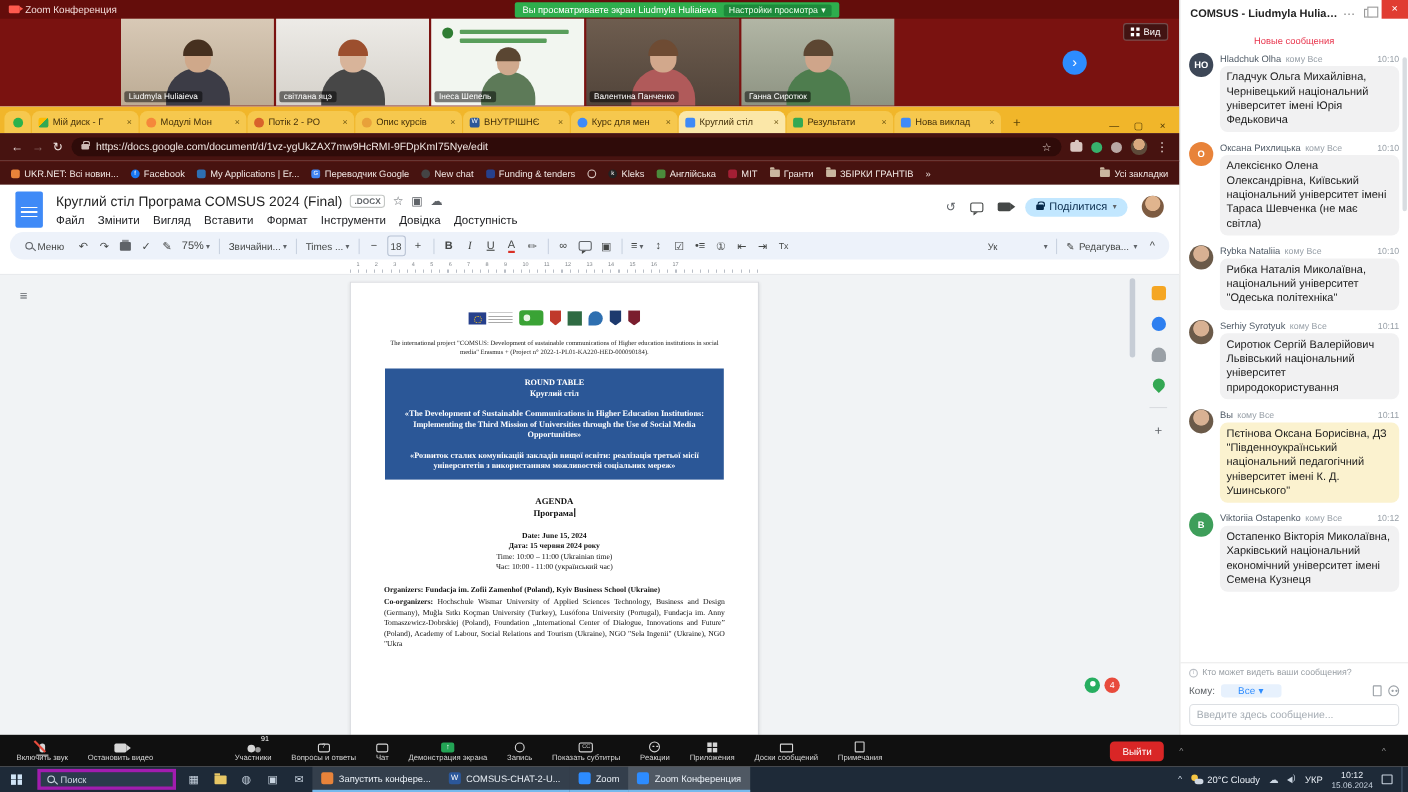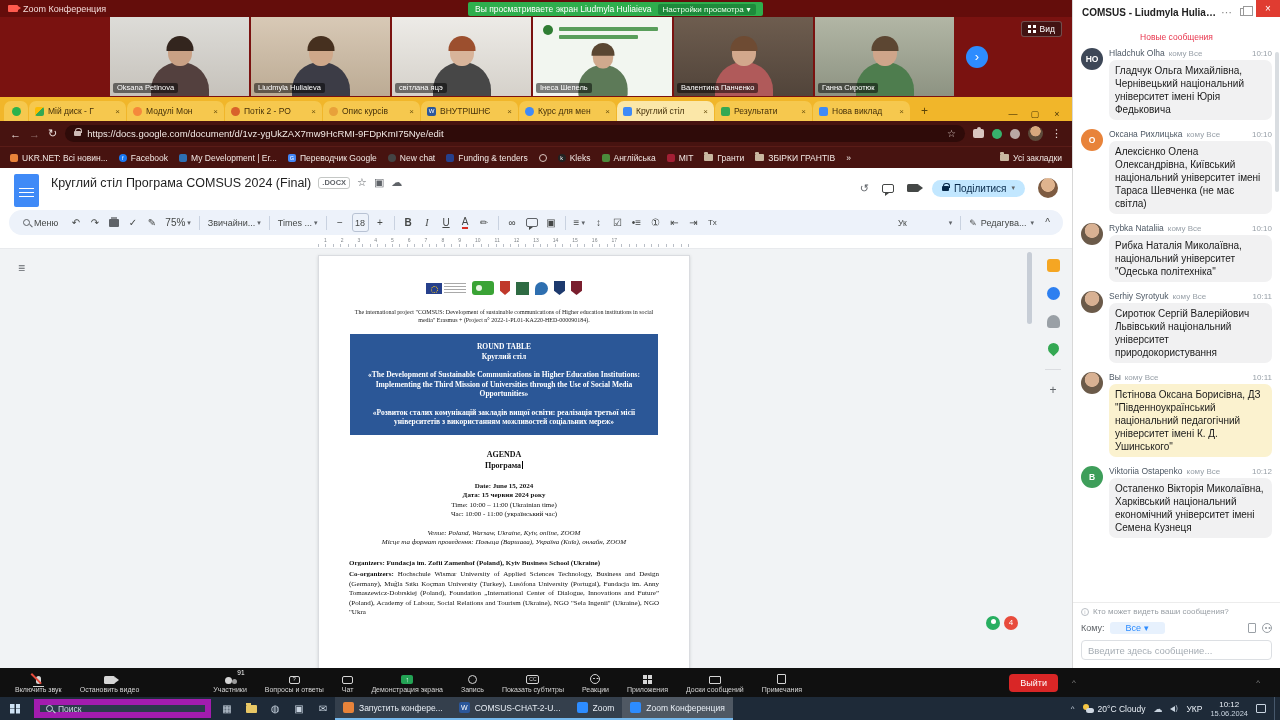--- a/index.html
+++ b/index.html
@@ -282,21 +282,21 @@
 
   
   .taskbar{position:absolute;left:0;top:697px;width:1280px;height:23px;background:#1e2a38;
     display:flex;align-items:stretch;color:#e8eef5;font-size:8.5px;}
   .tb-start{width:30px;display:flex;align-items:center;justify-content:center;}
   .win-logo{width:10px;height:10px;background:
     linear-gradient(#cfe3f5,#cfe3f5) 0 0/4.5px 4.5px no-repeat,
     linear-gradient(#cfe3f5,#cfe3f5) 5.5px 0/4.5px 4.5px no-repeat,
     linear-gradient(#cfe3f5,#cfe3f5) 0 5.5px/4.5px 4.5px no-repeat,
     linear-gradient(#cfe3f5,#cfe3f5) 5.5px 5.5px/4.5px 4.5px no-repeat;}
-  .tb-search{width:177px;margin:2px 4px;background:#2b3a4c;border:6px solid #a21caf;display:flex;
+  .tb-search{width:126px;margin:2px 4px;background:#2b3a4c;border:3px solid #a21caf;display:flex;
     align-items:center;gap:5px;padding:0 6px;}
   .tb-search .mag{border-color:#cfd8e3;}
   .tb-search .mag::after{background:#cfd8e3;}
   .tb-search-txt{color:#cfd8e3;font-size:8.5px;}
   .tb-ic{width:24px;display:flex;align-items:center;justify-content:center;color:#c9d4e0;font-size:10px;}
   .tb-folder{width:11px;height:8px;background:#e8c765;border-radius:1px;position:relative;}
   .tb-folder::before{content:"";position:absolute;left:0;top:-2px;width:5px;height:2px;background:#e8c765;}
   .task-app{display:flex;align-items:center;gap:5px;padding:0 8px;max-width:155px;
     border-bottom:2px solid transparent;}
   .task-app.open{background:rgba(255,255,255,.10);border-bottom-color:#76b9ed;}
@@ -343,24 +343,20 @@
     </div>
     <div class="share-banner">
       <span class="txt">Вы просматриваете экран Liudmyla Huliaieva</span>
       <button class="banner-btn">
         <span>Настройки просмотра</span>
         <span>▾</span>
       </button>
     </div>
 
     <div class="video-strip">
-      <div class="tile t1">
-        <div class="person"></div>
-        <span class="tile-name">Oksana Petinova</span>
-      </div>
       <div class="tile t2">
         <div class="person"></div>
         <span class="tile-name">Liudmyla Huliaieva</span>
       </div>
       <div class="tile t3">
         <div class="person"></div>
         <span class="tile-name">світлана яцэ</span>
       </div>
       <div class="tile t4">
         <span class="slide-logo"></span>
@@ -566,21 +562,21 @@
       <span class="bm">
         <span class="bm-fav" style="background:#e8833a;"></span>
         <span>UKR.NET: Всі новин...</span>
       </span>
       <span class="bm">
         <span class="bm-fav" style="background:#1877f2;border-radius:50%;">f</span>
         <span>Facebook</span>
       </span>
       <span class="bm">
         <span class="bm-fav" style="background:#2d6fb3;"></span>
-        <span>My Development | Er...</span>
+        <span>My Applications | Er...</span>
       </span>
       <span class="bm">
         <span class="bm-fav" style="background:#4285f4;">G</span>
         <span>Переводчик Google</span>
       </span>
       <span class="bm">
         <span class="bm-fav" style="background:#444;border-radius:50%;"></span>
         <span>New chat</span>
       </span>
       <span class="bm">
@@ -621,20 +617,30 @@
     <div class="docs-chrome">
       <div class="docs-head">
         <span class="gdoc-icon"></span>
         <div class="head-main">
           <div class="title-row">
             <span class="doc-title">Круглий стіл Програма COMSUS 2024 (Final)</span>
             <span class="docx-badge">.DOCX</span>
             <span class="hd-ic">☆</span>
             <span class="hd-ic">▣</span>
             <span class="hd-ic">☁</span>
+          </div>
+          <div class="menus-row">
+            <span class="menu-item">Файл</span>
+            <span class="menu-item">Змінити</span>
+            <span class="menu-item">Вигляд</span>
+            <span class="menu-item">Вставити</span>
+            <span class="menu-item">Формат</span>
+            <span class="menu-item">Інструменти</span>
+            <span class="menu-item">Довідка</span>
+            <span class="menu-item">Доступність</span>
           </div>
         </div>
         <div class="head-actions">
           <span class="hd-ic">↺</span>
           <span class="cbubble"></span>
           <span class="cam-dark"></span>
           <span class="share-pill">
             <span class="lock"></span>
             <span>Поділитися</span>
             <span class="caret-dn">▾</span>
@@ -746,24 +752,20 @@
             <div><span>Програма</span><span class="doc-caret"></span></div>
           </div>
 
           <div class="date-block">
             <div class="b">Date: June 15, 2024</div>
             <div class="b">Дата: 15 червня 2024 року</div>
             <div>Time: 10:00 – 11:00 (Ukrainian time)</div>
             <div>Час: 10:00 - 11:00 (український час)</div>
           </div>
 
-          <div class="venue-block">
-            <div>Venue:  Poland, Warsaw, Ukraine, Kyiv, online, ZOOM</div>
-            <div>Місце та формат проведення: Польща (Варшава), Україна (Київ), онлайн, ZOOM</div>
-          </div>
 
           <div class="orgs">
             <p class="all-b"><span>Organizers:</span><span> Fundacja im. Zofii Zamenhof (Poland), Kyiv Business School (Ukraine)</span></p>
             <p><b>Co-organizers:</b><span> Hochschule Wismar University of Applied Sciences Technology, Business and Design (Germany), Muğla Sıtkı Koçman University (Turkey), Lusófona University (Portugal),  Fundacja im. Anny Tomaszewicz-Dobrskiej (Poland), Foundation „International Center of Dialogue, Innovations and Future” (Poland), Academy of Labour, Social Relations and Tourism (Ukraine), NGO "Sela Ingenii" (Ukraine), NGO "Ukra</span></p>
           </div>
         </div>
 
         <div class="siderail">
           <span class="sr-ic sr-keep"></span>
           <span class="sr-ic sr-tasks"></span>

